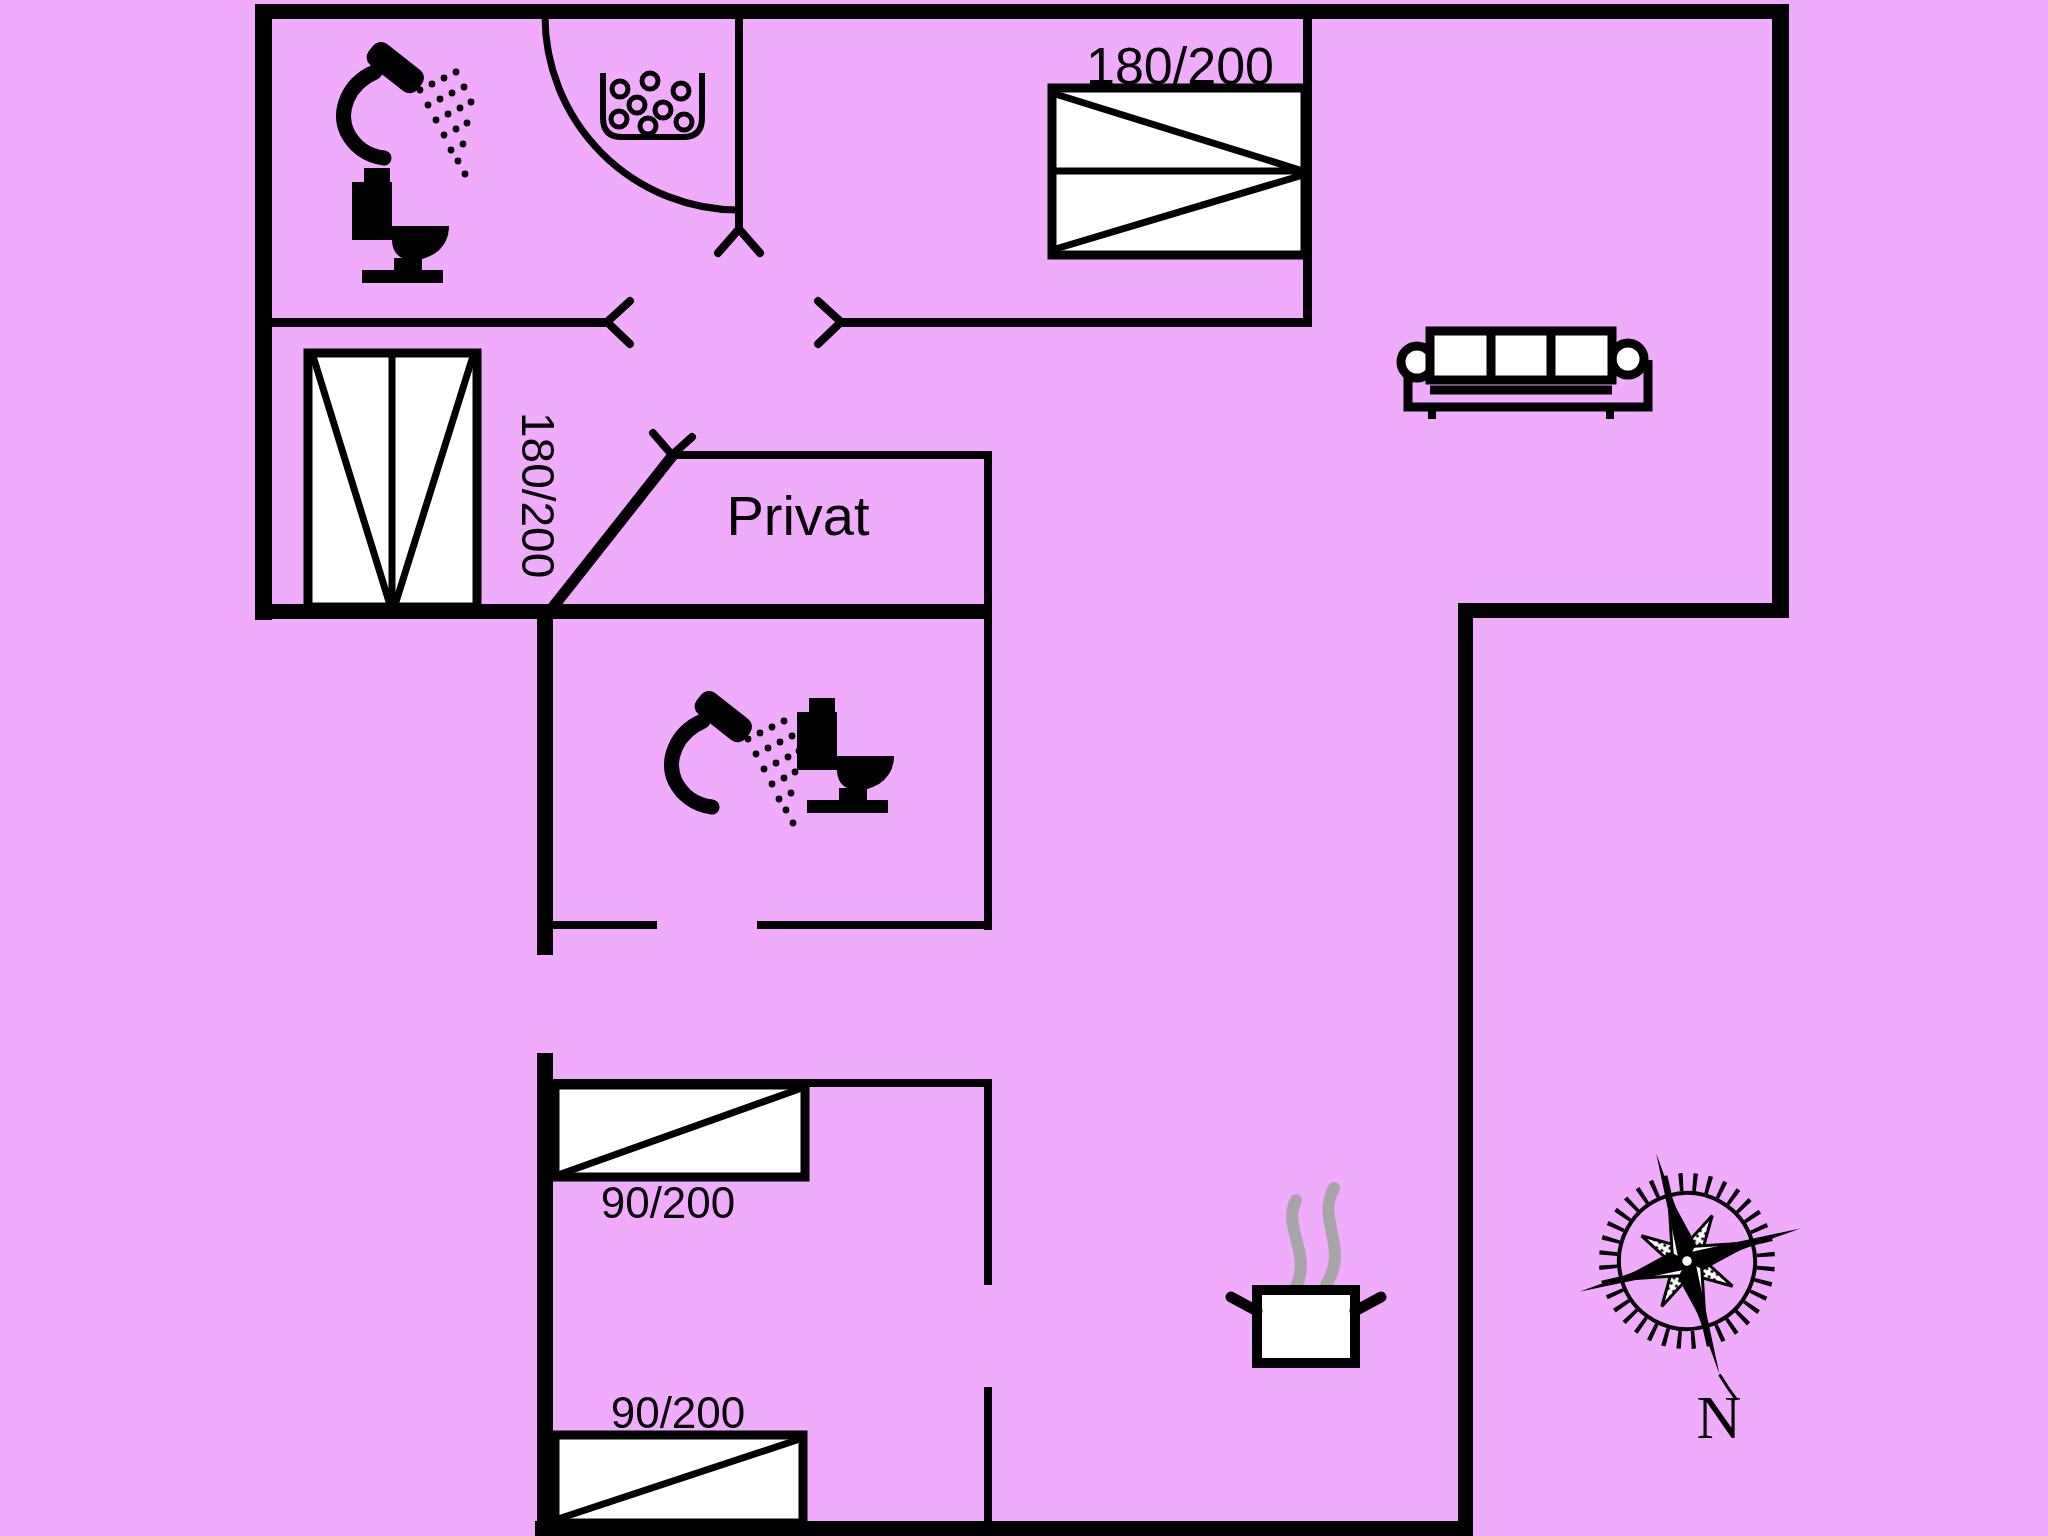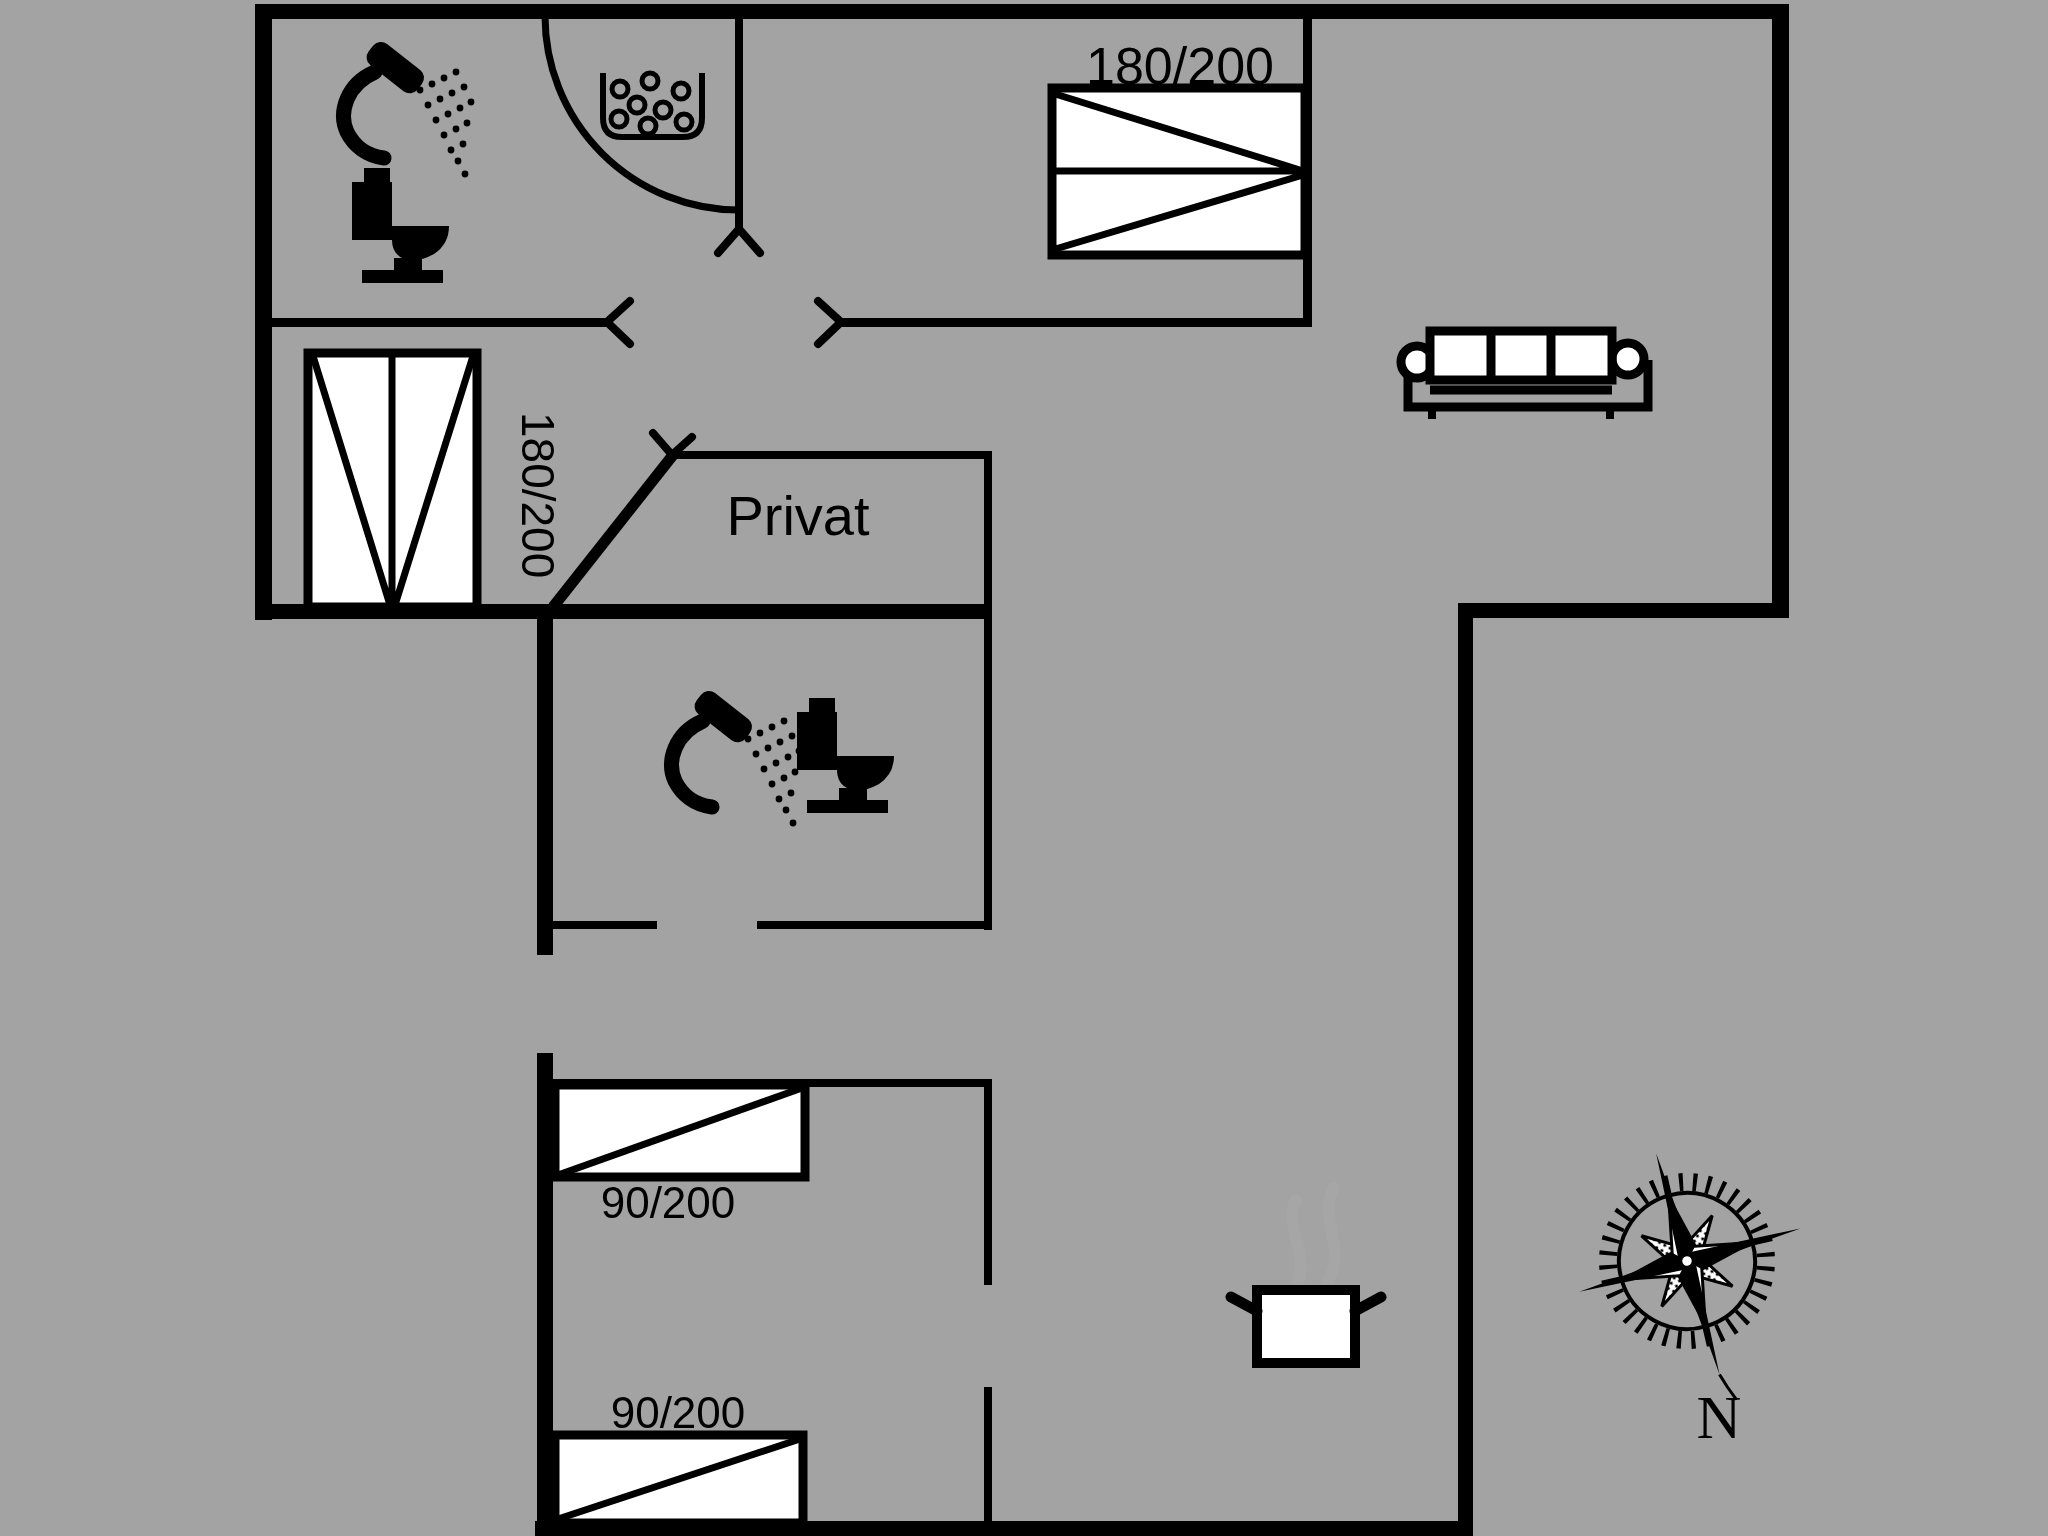--- a/index.html
+++ b/index.html
@@ -1,17 +1,17 @@
 <!DOCTYPE html>
 <html><head>
 <meta charset="utf-8">
 <title>Floor plan</title>
 <style>
   html,body{margin:0;padding:0;background:#ffffff;}
-  .plan{position:relative;width:2048px;height:1536px;background:#a3a3a3;overflow:hidden;text-align:right;}
+  .plan{position:relative;width:2048px;height:1536px;background:#f0abfc;overflow:hidden;text-align:right;}
   .plan svg{display:block;width:2048px;height:1536px;}
   .lbl{font-family:"Liberation Sans","DejaVu Sans",sans-serif;fill:#000;}
   .lbl-serif{font-family:"Liberation Serif","DejaVu Serif",serif;fill:#000;}
   .wall{fill:#000;stroke:none;}
   .thin{stroke:#000;fill:none;}
 </style>
 </head>
 <body>
 
 <div class="plan">

